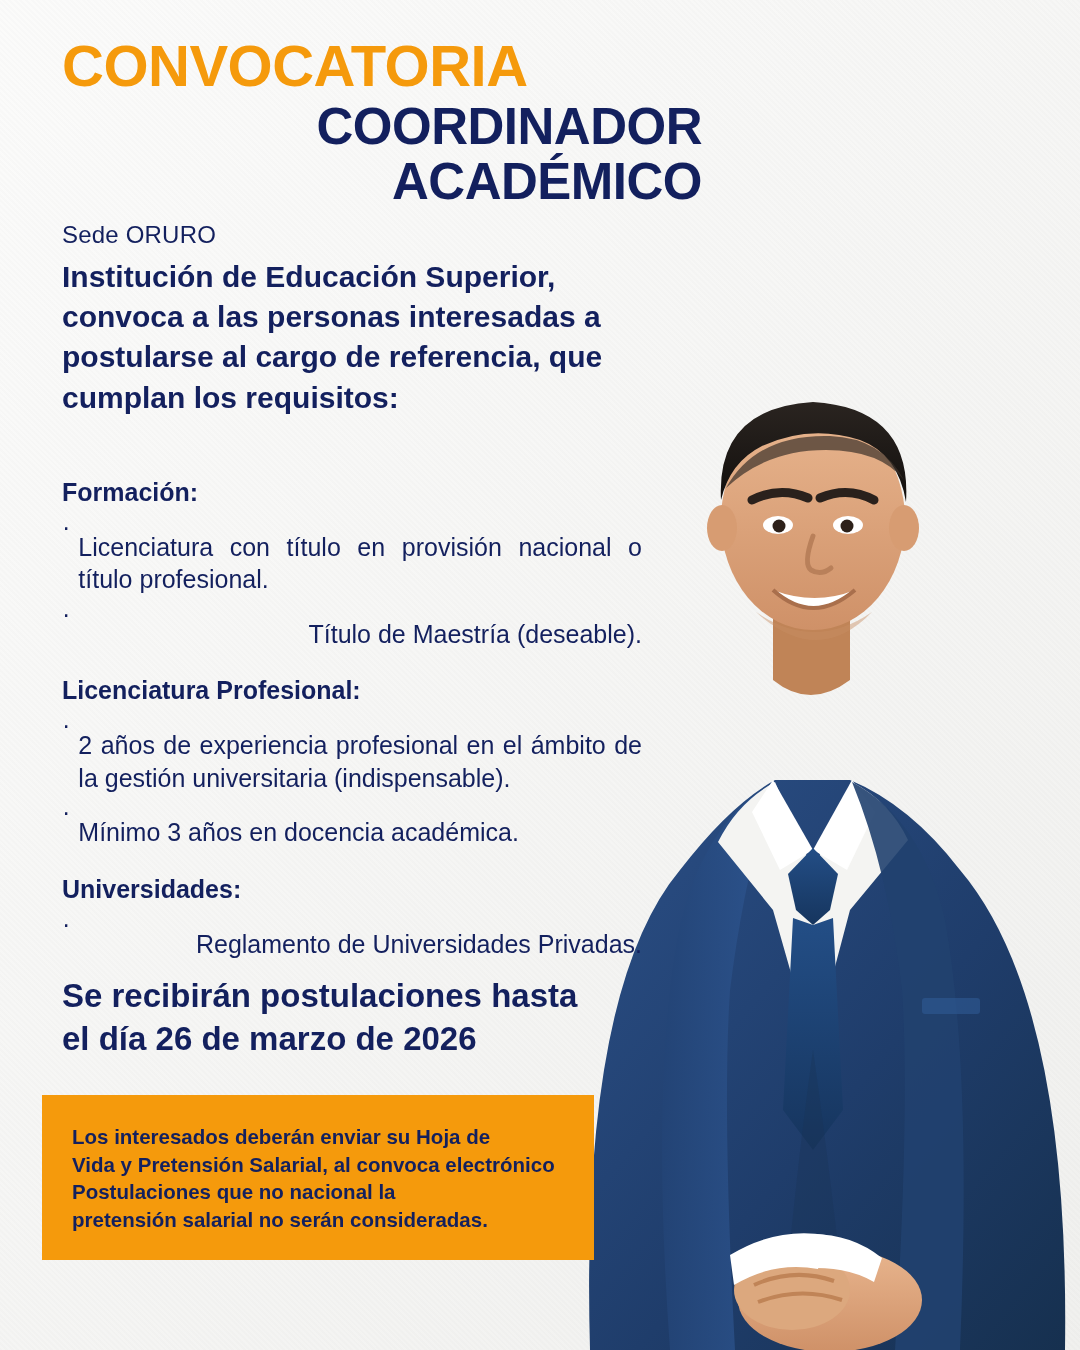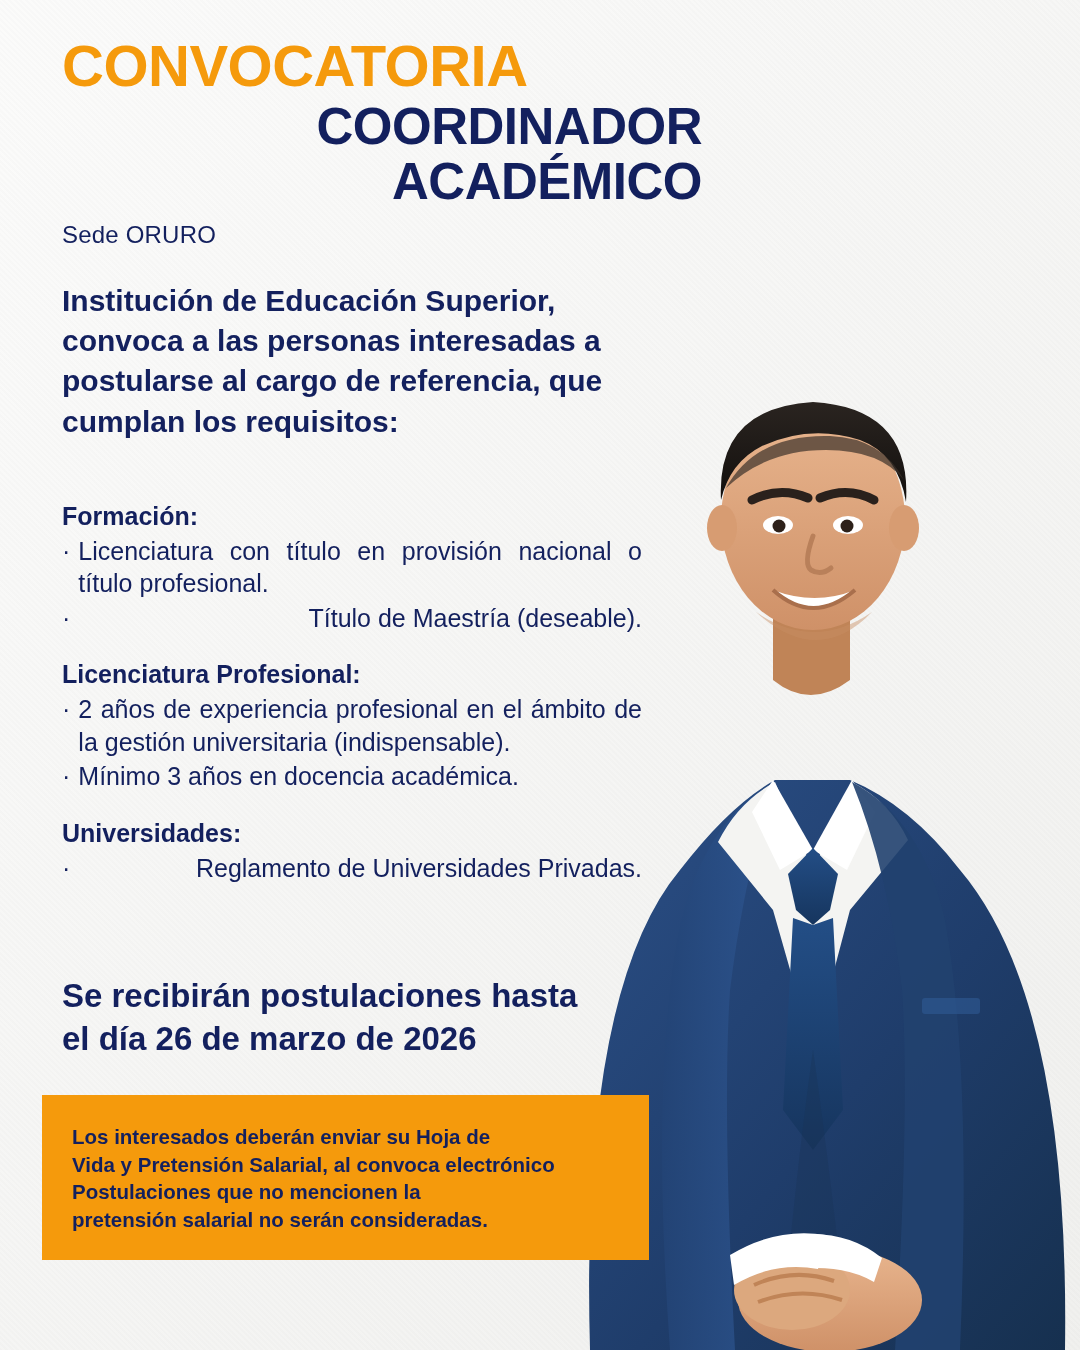--- a/index.html
+++ b/index.html
@@ -38,49 +38,49 @@
     font-size:51px; font-weight:bold; letter-spacing:-0.5px;
     color:#13205e; line-height:1.08; text-transform:uppercase;
     margin-top:2px;
     text-align:right;
   }
   .sede {
     margin-top:12px;
     font-size:24px; font-weight:normal; color:#13205e; letter-spacing:0.2px;
   }
   .intro {
-    margin-top:32px;
+    margin-top:8px;
     font-size:30px; font-weight:bold; color:#13205e;
     line-height:1.34; width:600px;
   }
 
   .section { margin-top:26px; width:580px; }
   .section.first { margin-top:60px; }
   .sec-title {
     font-size:25px; font-weight:bold; color:#13205e; margin-bottom:4px;
   }
   .sec-list { list-style:none; }
   .sec-list li {
     font-size:25px; color:#13205e; line-height:1.3;
     margin-bottom:2px;
     display:flex; gap:8px;
   }
   .sec-list li .bullet { flex:0 0 auto; }
-  .sec-list li .txt { flex:1 1 auto; text-align:justify; }
+  .sec-list li .txt { flex:1 1 auto; text-align:justify;margin-top:20px; }
   .sec-list li .txt.nojust { text-align:right; }
 
   .deadline {
     position:absolute; left:62px; top:975px;
     font-size:33px; font-weight:bold; color:#13205e; line-height:1.3;
     width:520px;
   }
 
   .contact-box {
     position:absolute; left:42px; top:1095px;
-    width:607px; padding:28px 18px 26px 30px;
+    width:552px; padding:28px 18px 26px 30px;
     background:#f59a0c;
   }
   .contact-box p {
     font-size:20.5px; font-weight:bold; color:#13205e; line-height:1.35;
   }
   .contact-box .email {
     font-size:23px; font-weight:bold; color:#13205e; margin:2px 0 2px 0;
   }
   .contact-box .warn { color:#13205e; }
 </style>
@@ -211,17 +211,17 @@
         </li>
       </ul>
     </div>
   </div>
 
   <div class="deadline">Se recibirán postulaciones hasta el día 26 de marzo de 2026</div>
 
   <div class="contact-box">
     <p>Los interesados deberán enviar su Hoja de</p>
     <p>Vida  y Pretensión Salarial, al convoca electrónico</p>
-    <p class="warn">Postulaciones que no mencionen la</p>
+    <p class="warn">Postulaciones que no nacional la</p>
     <p class="warn">pretensión salarial no serán consideradas.</p>
   </div>
 
 </div>
 
 </body></html>

